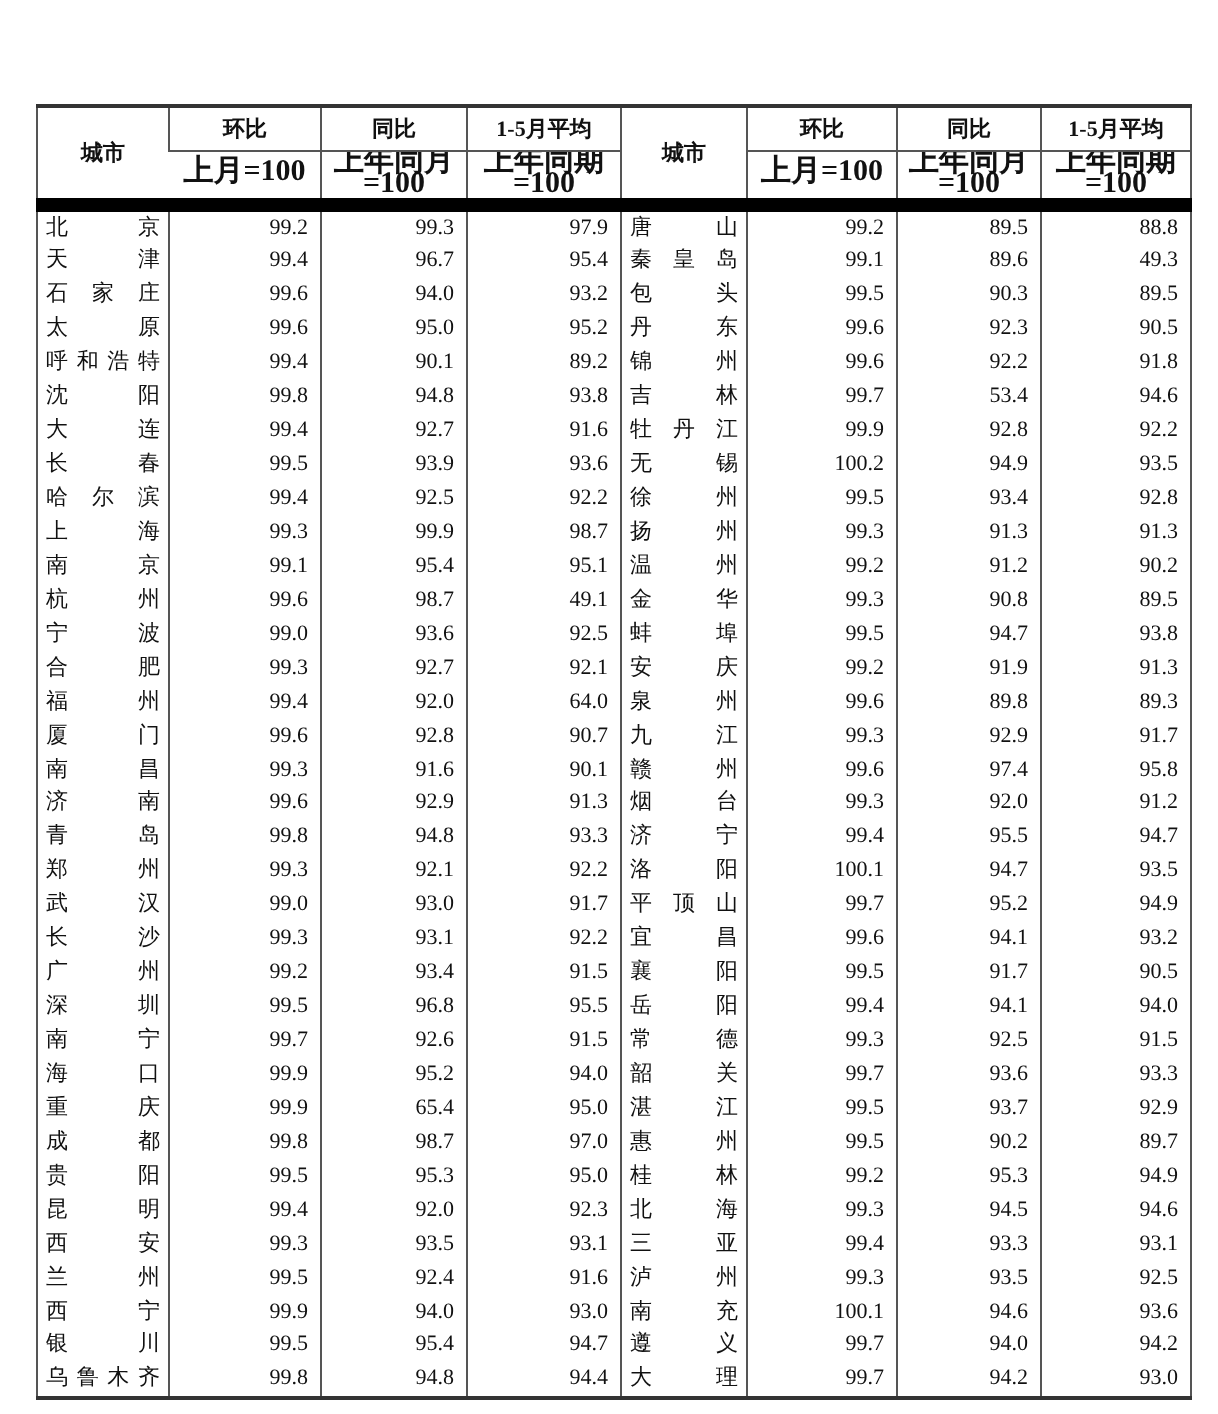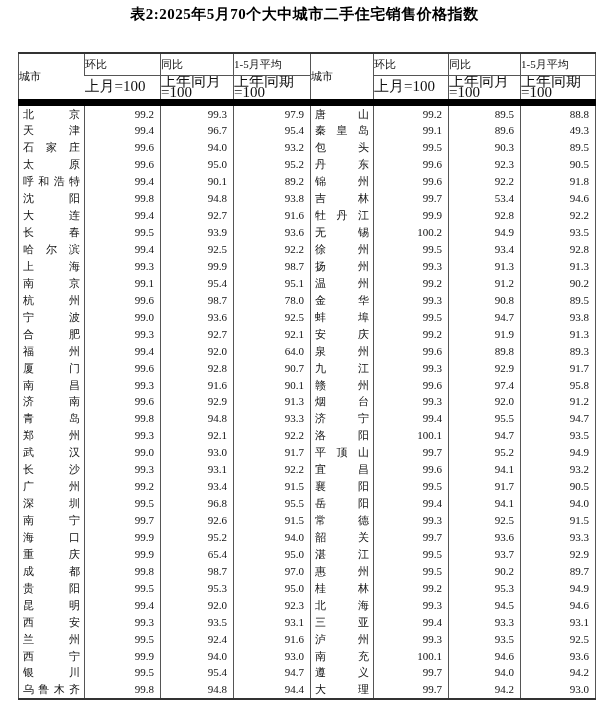--- a/index.html
+++ b/index.html
@@ -36,21 +36,21 @@
   th, td {
     font-size: 11px;
     font-weight: normal;
     color: #111111;
     border-left: 1px solid #555555;
     overflow: hidden;
     white-space: nowrap;
   }
   th:first-child, td:first-child { border-left: none; }
 
-  thead th { text-align: left; vertical-align: middle; }
+  thead th { text-align: center; vertical-align: middle; font-weight: bold; }
   thead tr.hrow1 th { height: 22px; }
   thead tr.hrow2 th { height: 24px; }
   thead tr.hrow1 th.toplabel { border-bottom: 1px solid #555555; }
   thead tr.hrow2 th, thead th.cityhead { border-bottom: 7px solid #000000; }
   th.sub { white-space: pre-line; line-height: 11.5px; font-size: 15px; }
 
   tbody td {
     height: 16.94px;
     line-height: 16.94px;
   }
@@ -63,21 +63,20 @@
     text-align: right;
     padding-right: 6px;
     font-family: "Liberation Serif", "DejaVu Serif", serif;
   }
 </style>
 </head>
 <body>
 
 <div class="page">
 
-  <div class="title">表2:2025年5月70个大中城市二手住宅销售价格指数</div>
 
   <table class="idx">
     <colgroup>
       <col style="width:66px">
         <col style="width:76px">
         <col style="width:73px">
         <col style="width:77px">
       <col style="width:63px">
         <col style="width:75px">
         <col style="width:72px">
@@ -215,21 +214,21 @@
           <td class="num">95.1</td>
           <td class="city">温州</td>
           <td class="num">99.2</td>
           <td class="num">91.2</td>
           <td class="num">90.2</td>
         </tr>
         <tr>
           <td class="city">杭州</td>
           <td class="num">99.6</td>
           <td class="num">98.7</td>
-          <td class="num">78.0</td>
+          <td class="num">49.1</td>
           <td class="city">金华</td>
           <td class="num">99.3</td>
           <td class="num">90.8</td>
           <td class="num">89.5</td>
         </tr>
         <tr>
           <td class="city">宁波</td>
           <td class="num">99.0</td>
           <td class="num">93.6</td>
           <td class="num">92.5</td>

